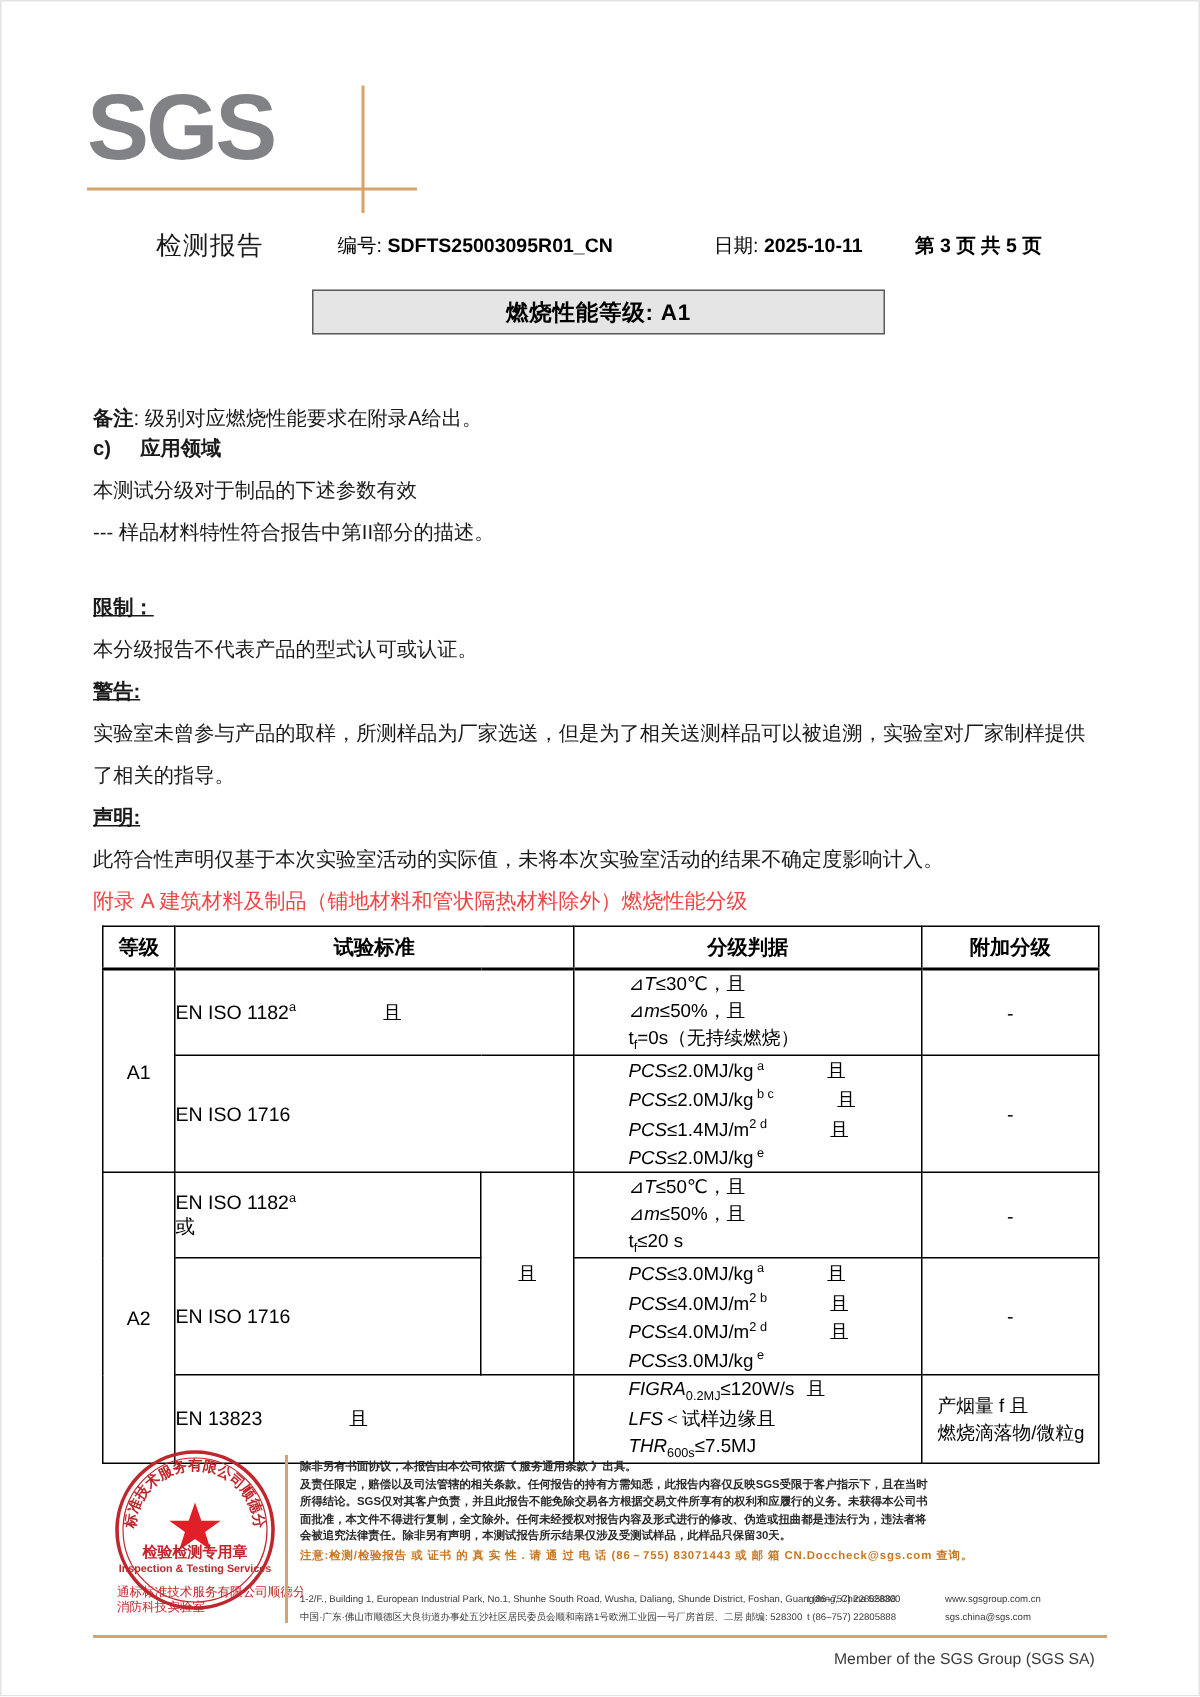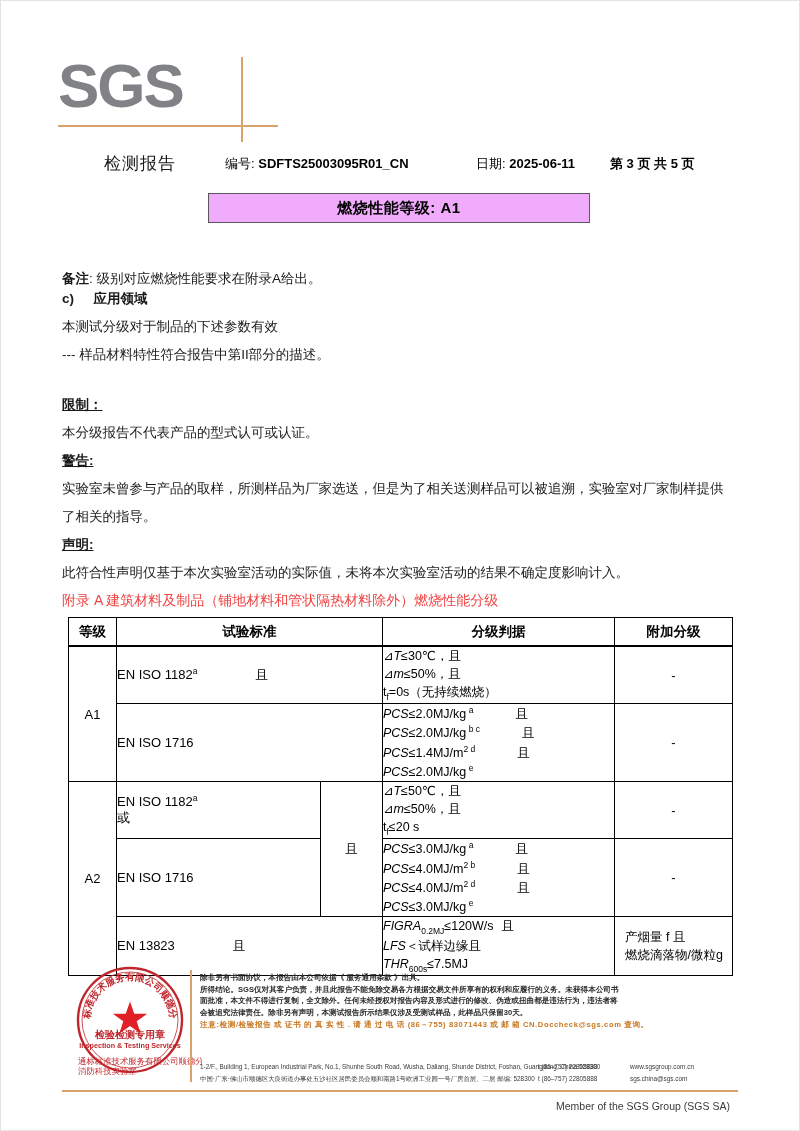--- a/index.html
+++ b/index.html
@@ -108,21 +108,21 @@
     font-weight: bold;
   }
 
   
   .class-banner {
     position: absolute;
     left: 208px;
     top: 193px;
     width: 382px;
     height: 30px;
-    background: #f0abfc;
+    background: #e5e5e5;
     border: 1px solid #5a5a5a;
     box-sizing: border-box;
     display: flex;
     align-items: center;
     justify-content: center;
     font-size: 15px;
     font-weight: bold;
     color: #000;
     letter-spacing: 0.5px;
   }
@@ -221,21 +221,21 @@
     text-align: left;
     padding-left: 10px;
     line-height: 1.5;
     font-size: 12.5px;
   }
   td.and-cell {
     text-align: center;
     vertical-align: middle;
     font-size: 12.5px;
   }
-  .crit-line { white-space: nowrap; }
+  .crit-line { white-space: nowrap; margin-left: 36px; }
   .ital { font-style: italic; }
   .sup { font-size: 8.5px; vertical-align: super; }
   .sub { font-size: 8.5px; vertical-align: sub; }
   .and-sp { display: inline-block; width: 42px; }
   .and-sp-sm { display: inline-block; width: 8px; }
 
   
   .footer {
     position: absolute;
     left: 0;
@@ -325,21 +325,21 @@
   </div>
 
   <div class="title-row">
     <div class="report-title">检测报告</div>
     <div class="meta-no">
       <span class="lbl">编号:</span>
       <span class="val">SDFTS25003095R01_CN</span>
     </div>
     <div class="meta-date">
       <span class="lbl">日期:</span>
-      <span class="val">2025-06-11</span>
+      <span class="val">2025-10-11</span>
     </div>
     <div class="meta-page">第 3 页 共 5 页</div>
   </div>
 
   <div class="class-banner">燃烧性能等级: A1</div>
 
   <div class="body-text">
     <div class="tline" style="top:0px;margin-top:32px;">
       <span class="bold">备注</span><span>: 级别对应燃烧性能要求在附录A给出。</span>
     </div>
@@ -469,20 +469,21 @@
           <text x="-52" y="44" font-size="8.4" fill="#c0272d" font-family="'Liberation Sans',sans-serif">通标标准技术服务有限公司顺德分公司</text>
           <text x="-52" y="54" font-size="8.4" fill="#c0272d" font-family="'Liberation Sans',sans-serif">消防科技实验室</text>
         </g>
       </svg>
     </div>
 
     <div class="footer-vline"></div>
 
     <div class="legal">
       <div>除非另有书面协议，本报告由本公司依据《 服务通用条款 》出具。</div>
+      <div>及责任限定，赔偿以及司法管辖的相关条款。任何报告的持有方需知悉，此报告内容仅反映SGS受限于客户指示下，且在当时</div>
       <div>所得结论。SGS仅对其客户负责，并且此报告不能免除交易各方根据交易文件所享有的权利和应履行的义务。未获得本公司书</div>
       <div>面批准，本文件不得进行复制，全文除外。任何未经授权对报告内容及形式进行的修改、伪造或扭曲都是违法行为，违法者将</div>
       <div>会被追究法律责任。除非另有声明，本测试报告所示结果仅涉及受测试样品，此样品只保留30天。</div>
       <div class="notice">注意:检测/检验报告 或 证书 的 真 实 性 . 请 通 过 电 话 (86－755) 83071443 或 邮 箱 CN.Doccheck@sgs.com 查询。</div>
     </div>
 
     <div class="addr">
       <div class="addr-row">
         <span class="addr-a">1-2/F., Building 1, European Industrial Park, No.1, Shunhe South Road, Wusha, Daliang, Shunde District, Foshan, Guangdong, China 528300</span>
         <span class="addr-t">t (86–757) 22805888</span>

